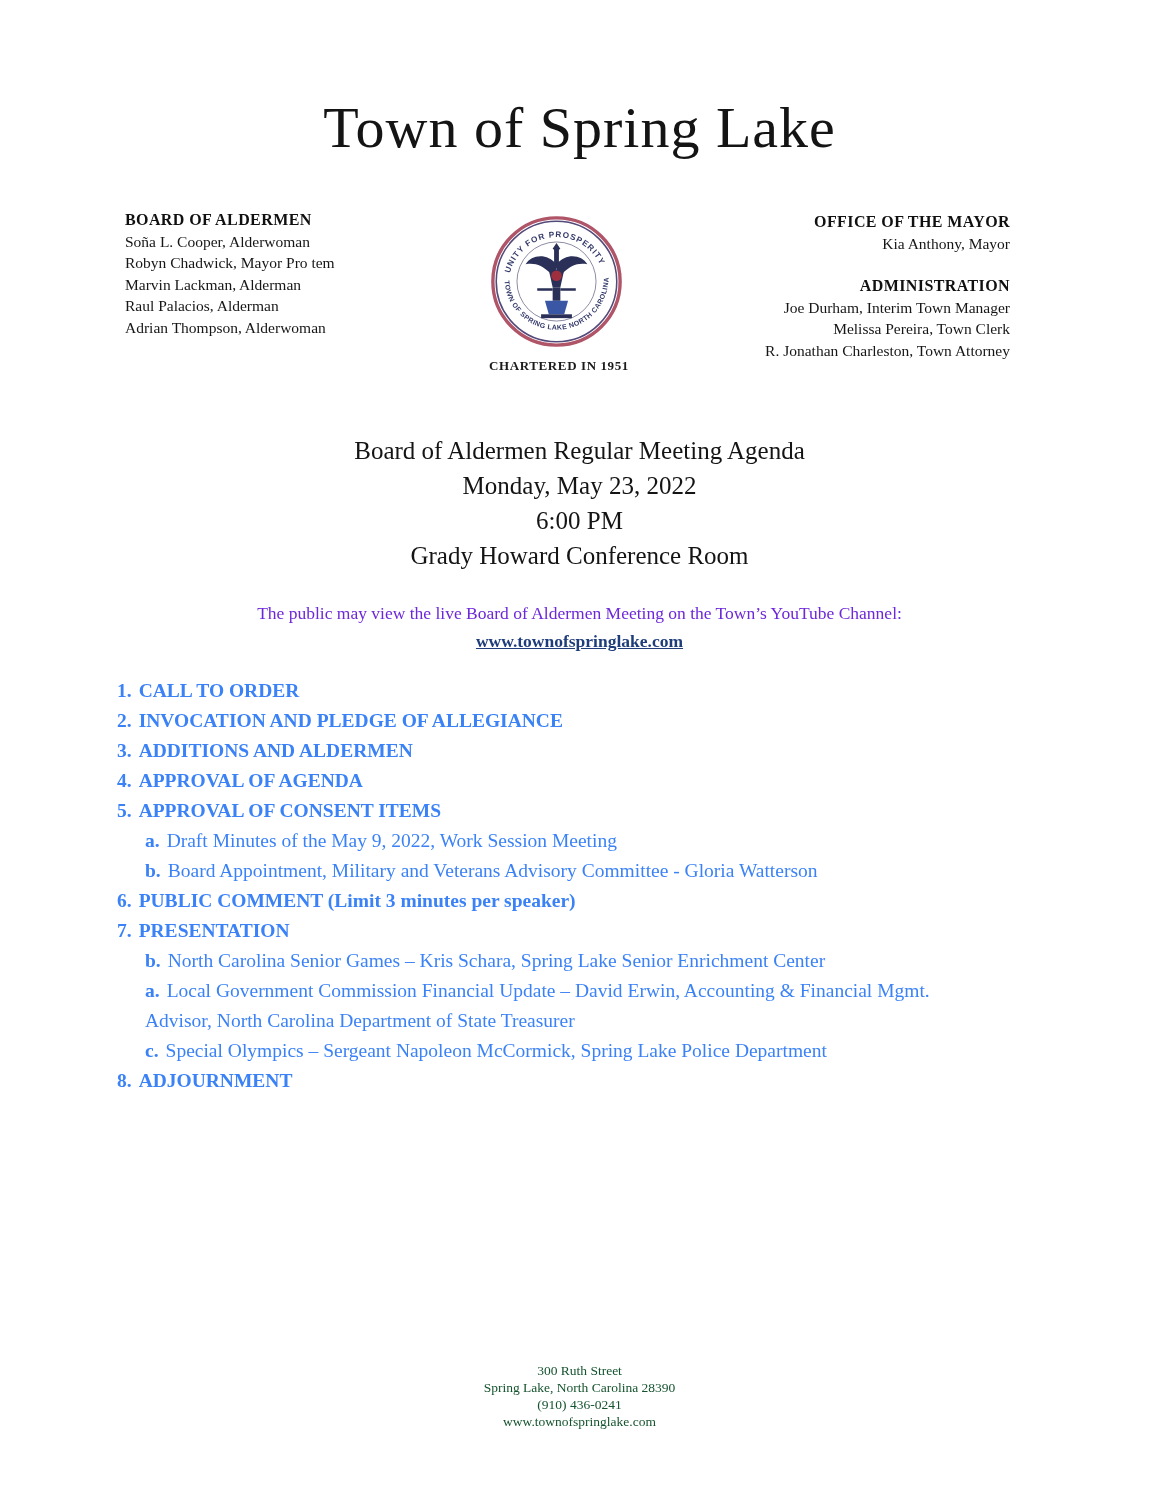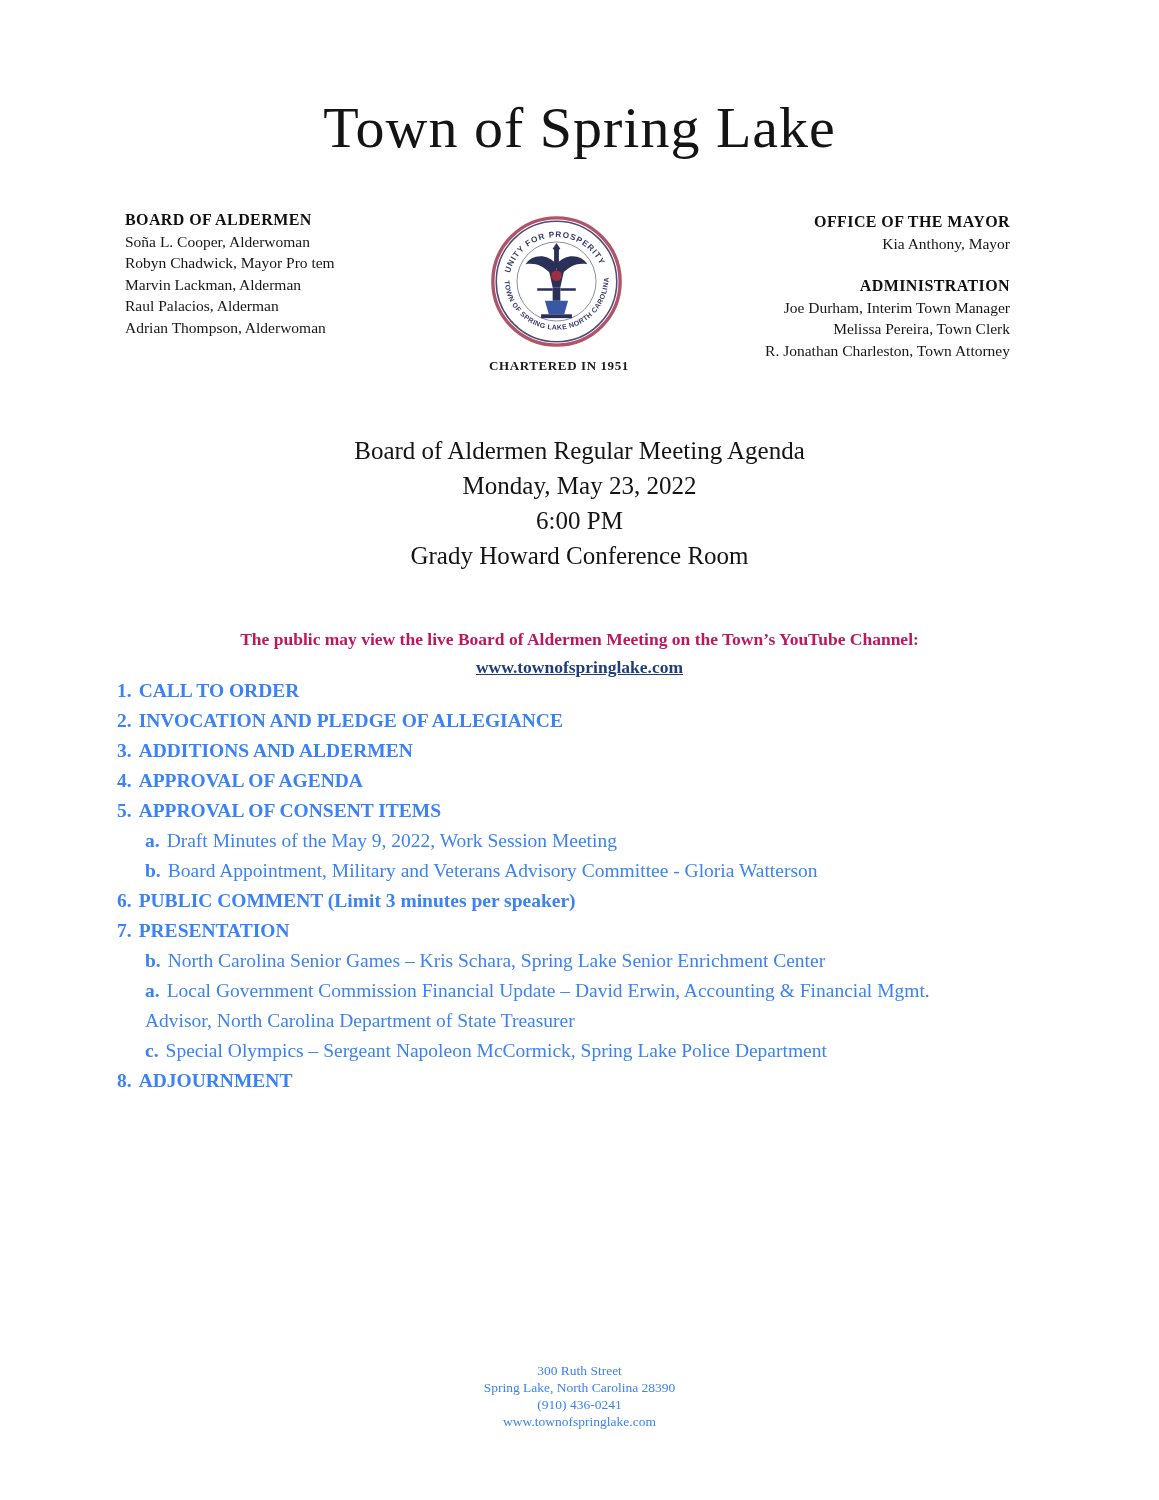--- a/index.html
+++ b/index.html
@@ -46,43 +46,42 @@
     position:absolute;top:433px;left:0;width:100%;
     text-align:center;
     font-size:25px;font-weight:400;line-height:35px;
     color:#141414;
   }
   .notice-block{
     position:absolute;top:603px;left:0;width:100%;
     text-align:center;
   }
   .notice-text{
-    font-size:17.5px;font-weight:700;color:#be185d;
+    font-size:17.5px;font-weight:400;color:#6d28d9;
     font-family:"Liberation Serif","DejaVu Serif",serif;
-    margin-top:26px;
   }
   .notice-link{
     display:inline-block;margin-top:7px;
     font-size:17.5px;font-weight:700;
     color:#1f3d7a;text-decoration:underline;
     cursor:pointer;
   }
   .agenda{
     position:absolute;top:676px;left:117px;width:852px;
     font-size:19.5px;line-height:30px;
   }
   .agenda-line{color:#3b82f6;}
   .agenda-line.top{font-weight:700;}
   .agenda-line.sub{padding-left:28px;font-weight:400;}
   .agenda-line.sub .marker{font-weight:700;}
   .marker{margin-right:7px;}
   .footer{
     position:absolute;top:1362px;left:0;width:100%;
     text-align:center;
-    font-size:13.5px;line-height:17px;color:#3b82f6;
+    font-size:13.5px;line-height:17px;color:#14532d;
   }
   .seal-svg{display:block;}
 </style>
 </head>
 <body>
 
 <div class="doc-title">Town of Spring Lake</div>
 
 <div class="hdr-left">
   <div class="hdr-heading">BOARD OF ALDERMEN</div>

